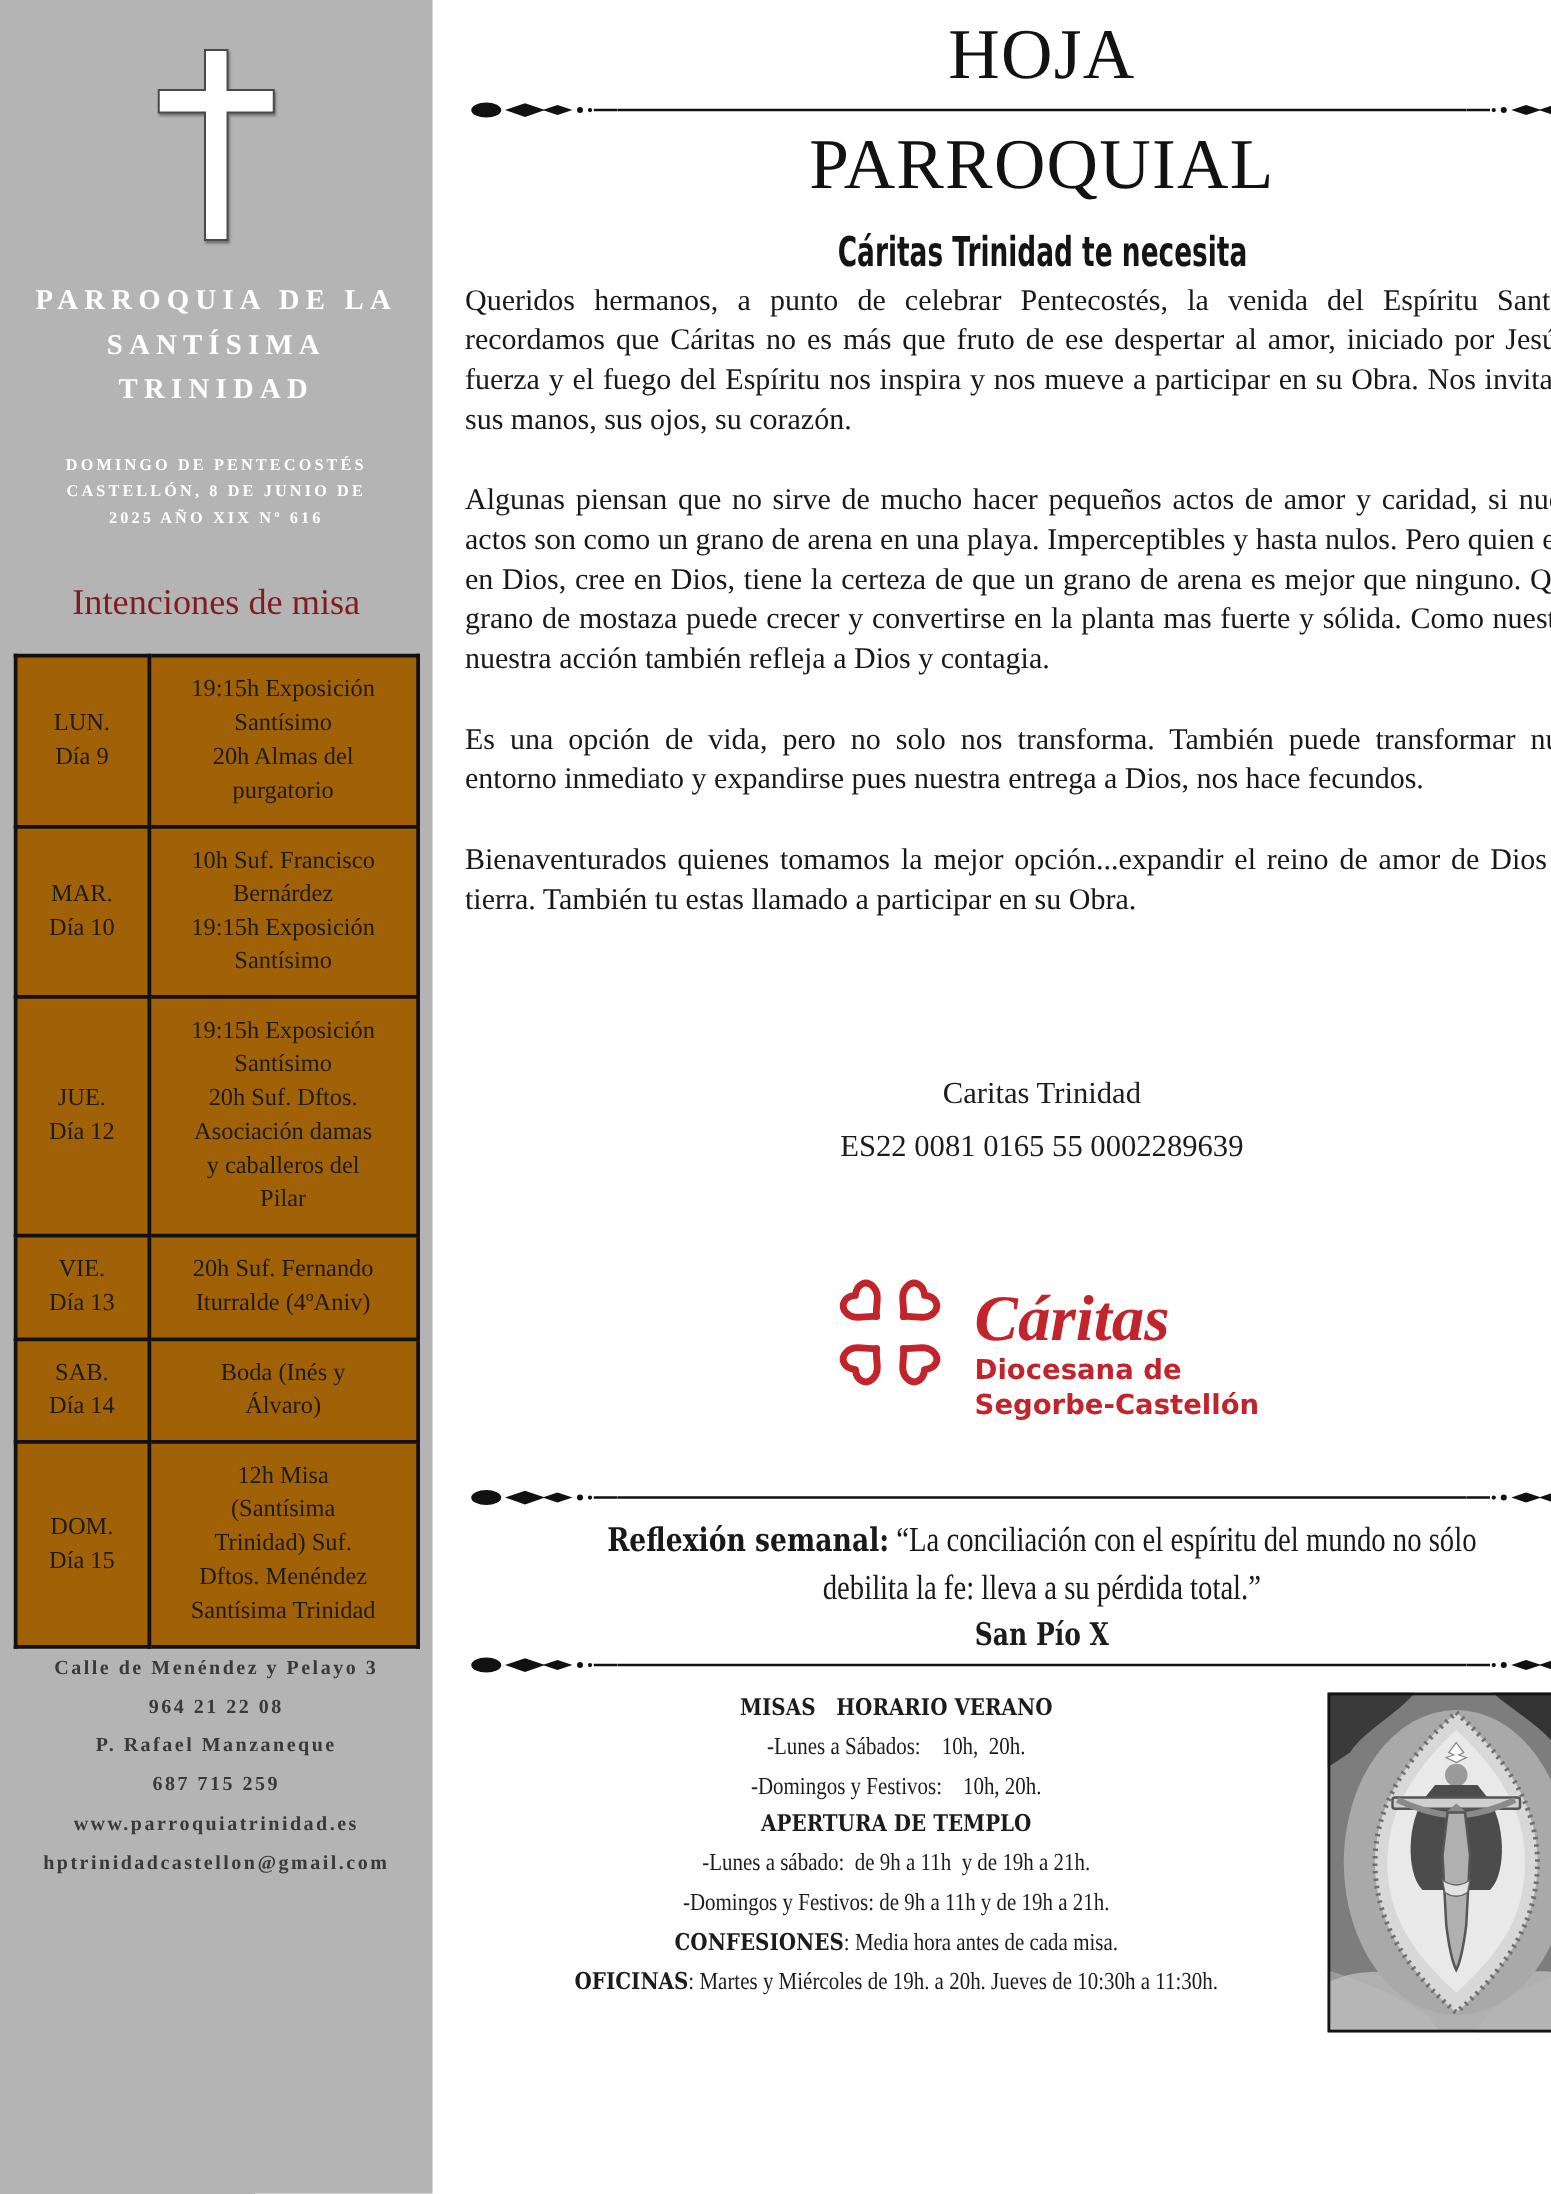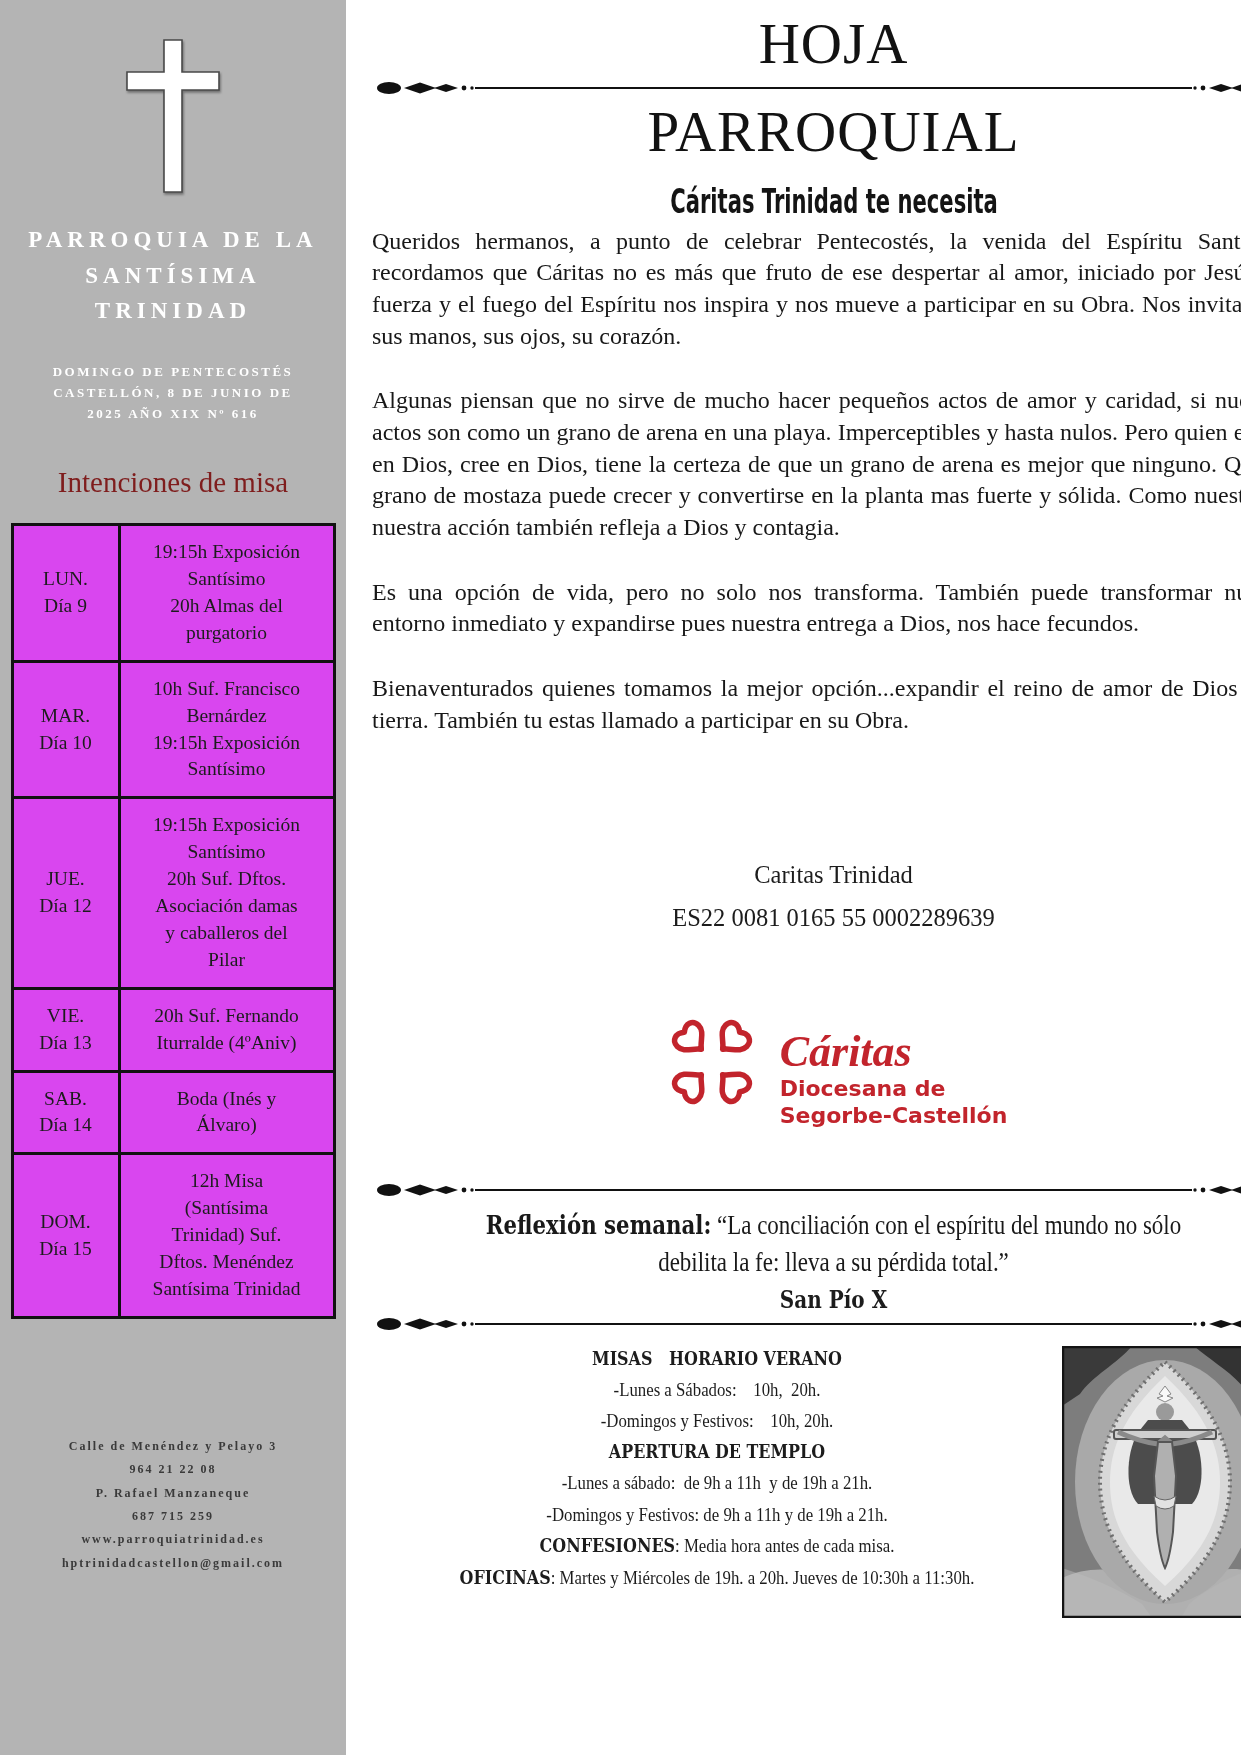--- a/index.html
+++ b/index.html
@@ -37,32 +37,31 @@
     margin:42px 0 0;
     font-size:29px; font-weight:normal;
     color:#7f1d1d;
   }
   table.intentions {
     border-collapse:collapse;
     margin:24px auto 0;
   }
   table.intentions td {
     border:3px solid #111111;
-    background:#d946ef;
+    background:#a16207;
     font-size:19.5px; line-height:1.38;
     text-align:center; vertical-align:middle;
     padding:13px 6px;
     white-space:pre-line;
   }
   td.day-cell   { width:92px; }
   td.detail-cell{ width:200px; }
   .contact {
-    margin-top:116px;
     font-weight:bold;
-    font-size:12px;
+    font-size:16px;
     letter-spacing:2px;
     line-height:1.95;
     color:#3a3a3a;
   }
   
   .main {
     flex:1;
     box-sizing:border-box;
     padding:12px 20px 0 26px;
   }
@@ -88,21 +87,21 @@
     margin:0 0 33px;
     font-size:24px; line-height:1.32;
     text-align:justify;
     color:#181818;
   }
   .account { margin-top:118px; text-align:center; font-size:24.5px; line-height:1.72; }
   .logo-row { margin-top:58px; display:flex; justify-content:center; align-items:center; gap:16px; }
   .logo-text .word {
     font-family:"Liberation Serif", serif;
     font-style:italic; font-weight:bold;
-    font-size:44px; line-height:1.05;
+    font-size:52px; line-height:1.05;
     color:#c2242c;
     margin-top:32px;
   }
   .logo-text .sub {
     font-family:"DejaVu Sans", sans-serif;
     font-weight:bold; font-size:22px; line-height:1.25;
     color:#c2242c;
   }
   .reflexion { margin-top:8px; text-align:center; }
   .reflexion .quote-line {

